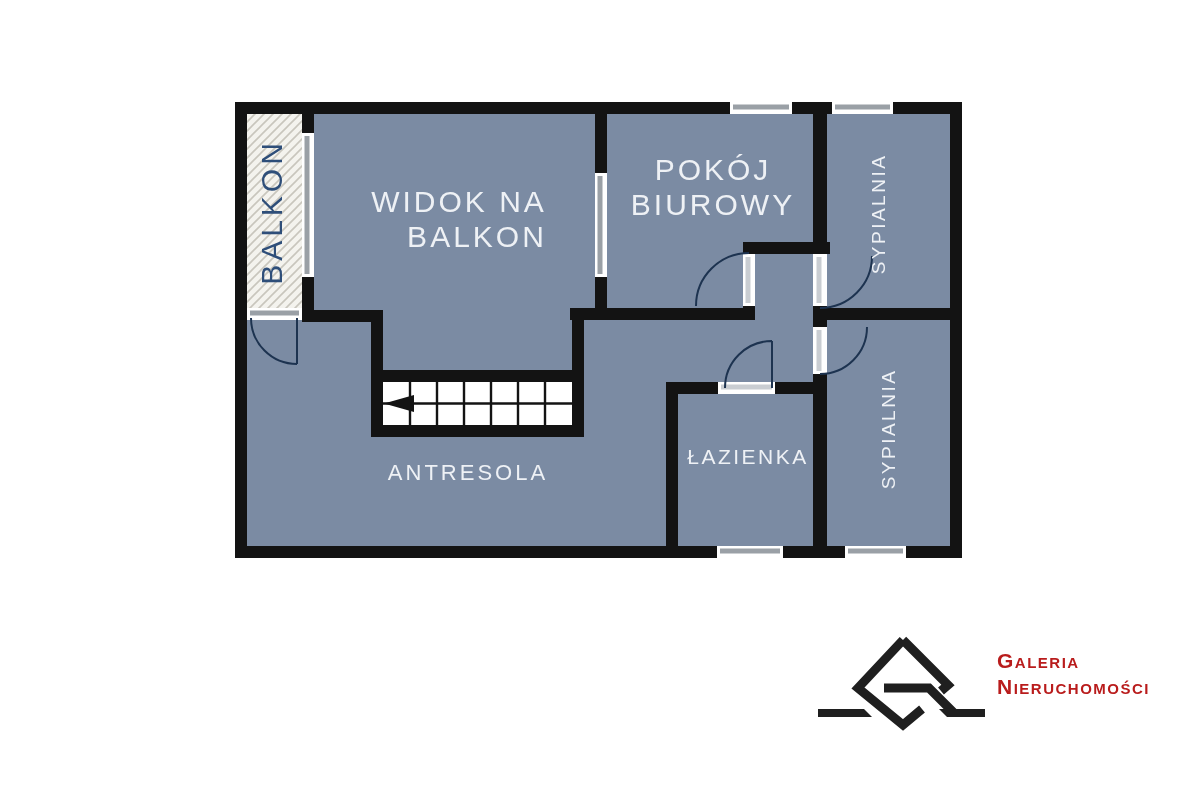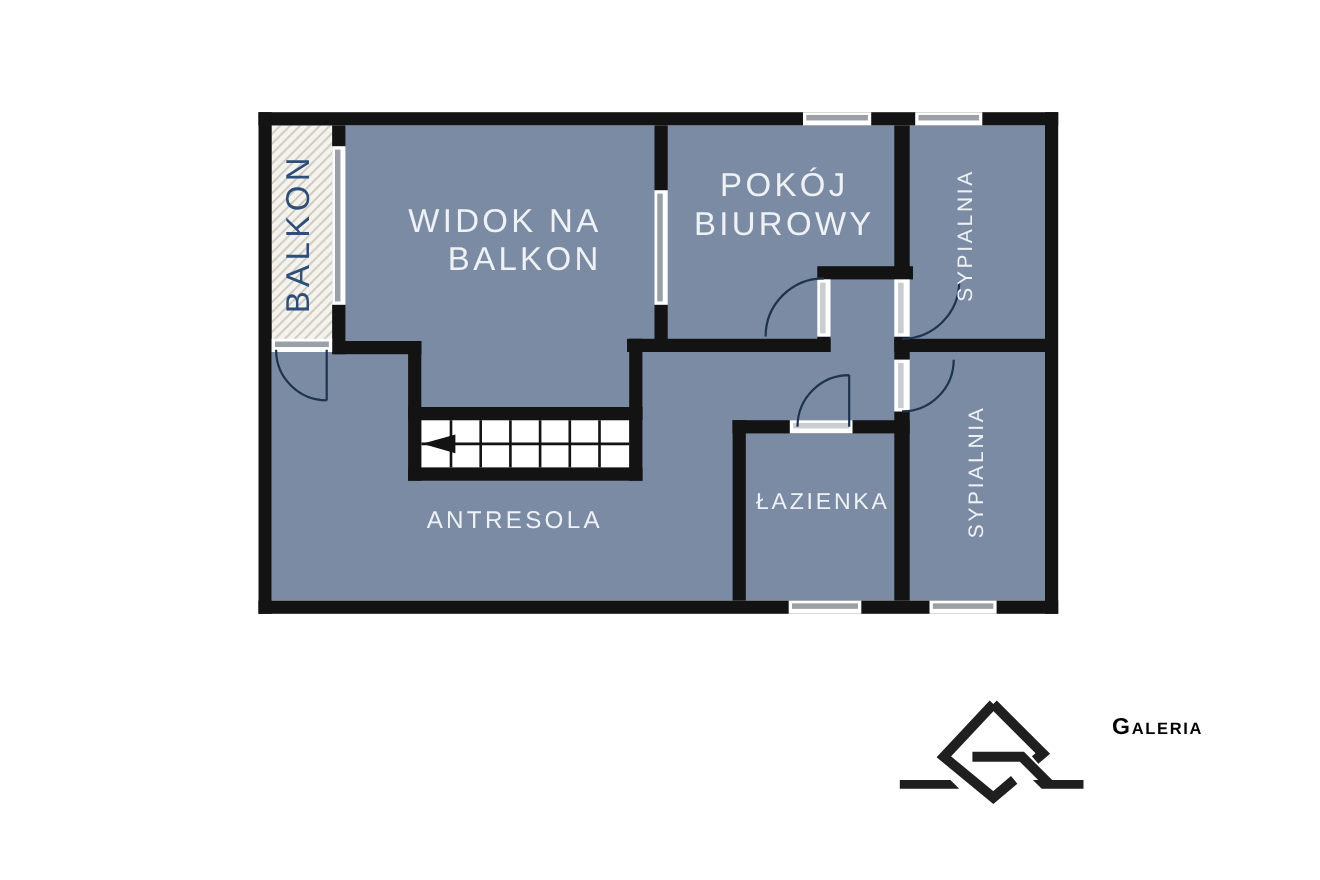--- a/index.html
+++ b/index.html
@@ -6,22 +6,22 @@
   #canvas{position:relative;width:1200px;height:800px;background:#ffffff;font-family:"Liberation Sans",sans-serif;}
   #plan-svg{position:absolute;left:0;top:0;}
   .lbl{position:absolute;color:#eef1f5;letter-spacing:3px;white-space:nowrap;
        transform:translate(-50%,-50%);text-align:center;line-height:1.18;}
   .lbl.vert{transform:translate(-50%,-50%) rotate(-90deg);}
   .lbl-balkon{color:#2e4e79;font-size:30px;letter-spacing:4px;font-weight:500;}
   .lbl-2line{font-size:30px;}
   .lbl-syp{font-size:19px;letter-spacing:2.5px;}
   .lbl-laz{font-size:21px;letter-spacing:2.5px;}
   .lbl-ant{font-size:22px;letter-spacing:3px;}
-  #logo-text{position:absolute;left:997px;top:648px;color:#000000;
-       font-variant:small-caps;font-weight:600;font-size:21px;letter-spacing:1.5px;line-height:26px;margin-left:14px;}
+  #logo-text{position:absolute;left:997px;top:648px;color:#b91c1c;
+       font-variant:small-caps;font-weight:600;font-size:21px;letter-spacing:1.5px;line-height:26px;}
 </style>
 </head>
 <body>
 
 <div id="canvas">
 
   <svg id="plan-svg" width="1200" height="800" viewBox="0 0 1200 800">
     <defs>
       <pattern id="hatch" width="9" height="9" patternUnits="userSpaceOnUse">
         <rect width="9" height="9" fill="#f4f3ee"></rect>
@@ -162,15 +162,16 @@
   <div class="lbl lbl-syp vert" style="left:879px;top:214px;">SYPIALNIA</div>
 
   <div class="lbl lbl-syp vert" style="left:889px;top:429px;">SYPIALNIA</div>
 
   <div class="lbl lbl-laz" style="left:748px;top:457px;">ŁAZIENKA</div>
 
   <div class="lbl lbl-ant" style="left:468px;top:473px;text-align:center;">ANTRESOLA</div>
 
   <div id="logo-text">
     <div>Galeria</div>
+    <div>Nieruchomości</div>
   </div>
 
 </div>
 
 </body></html>

